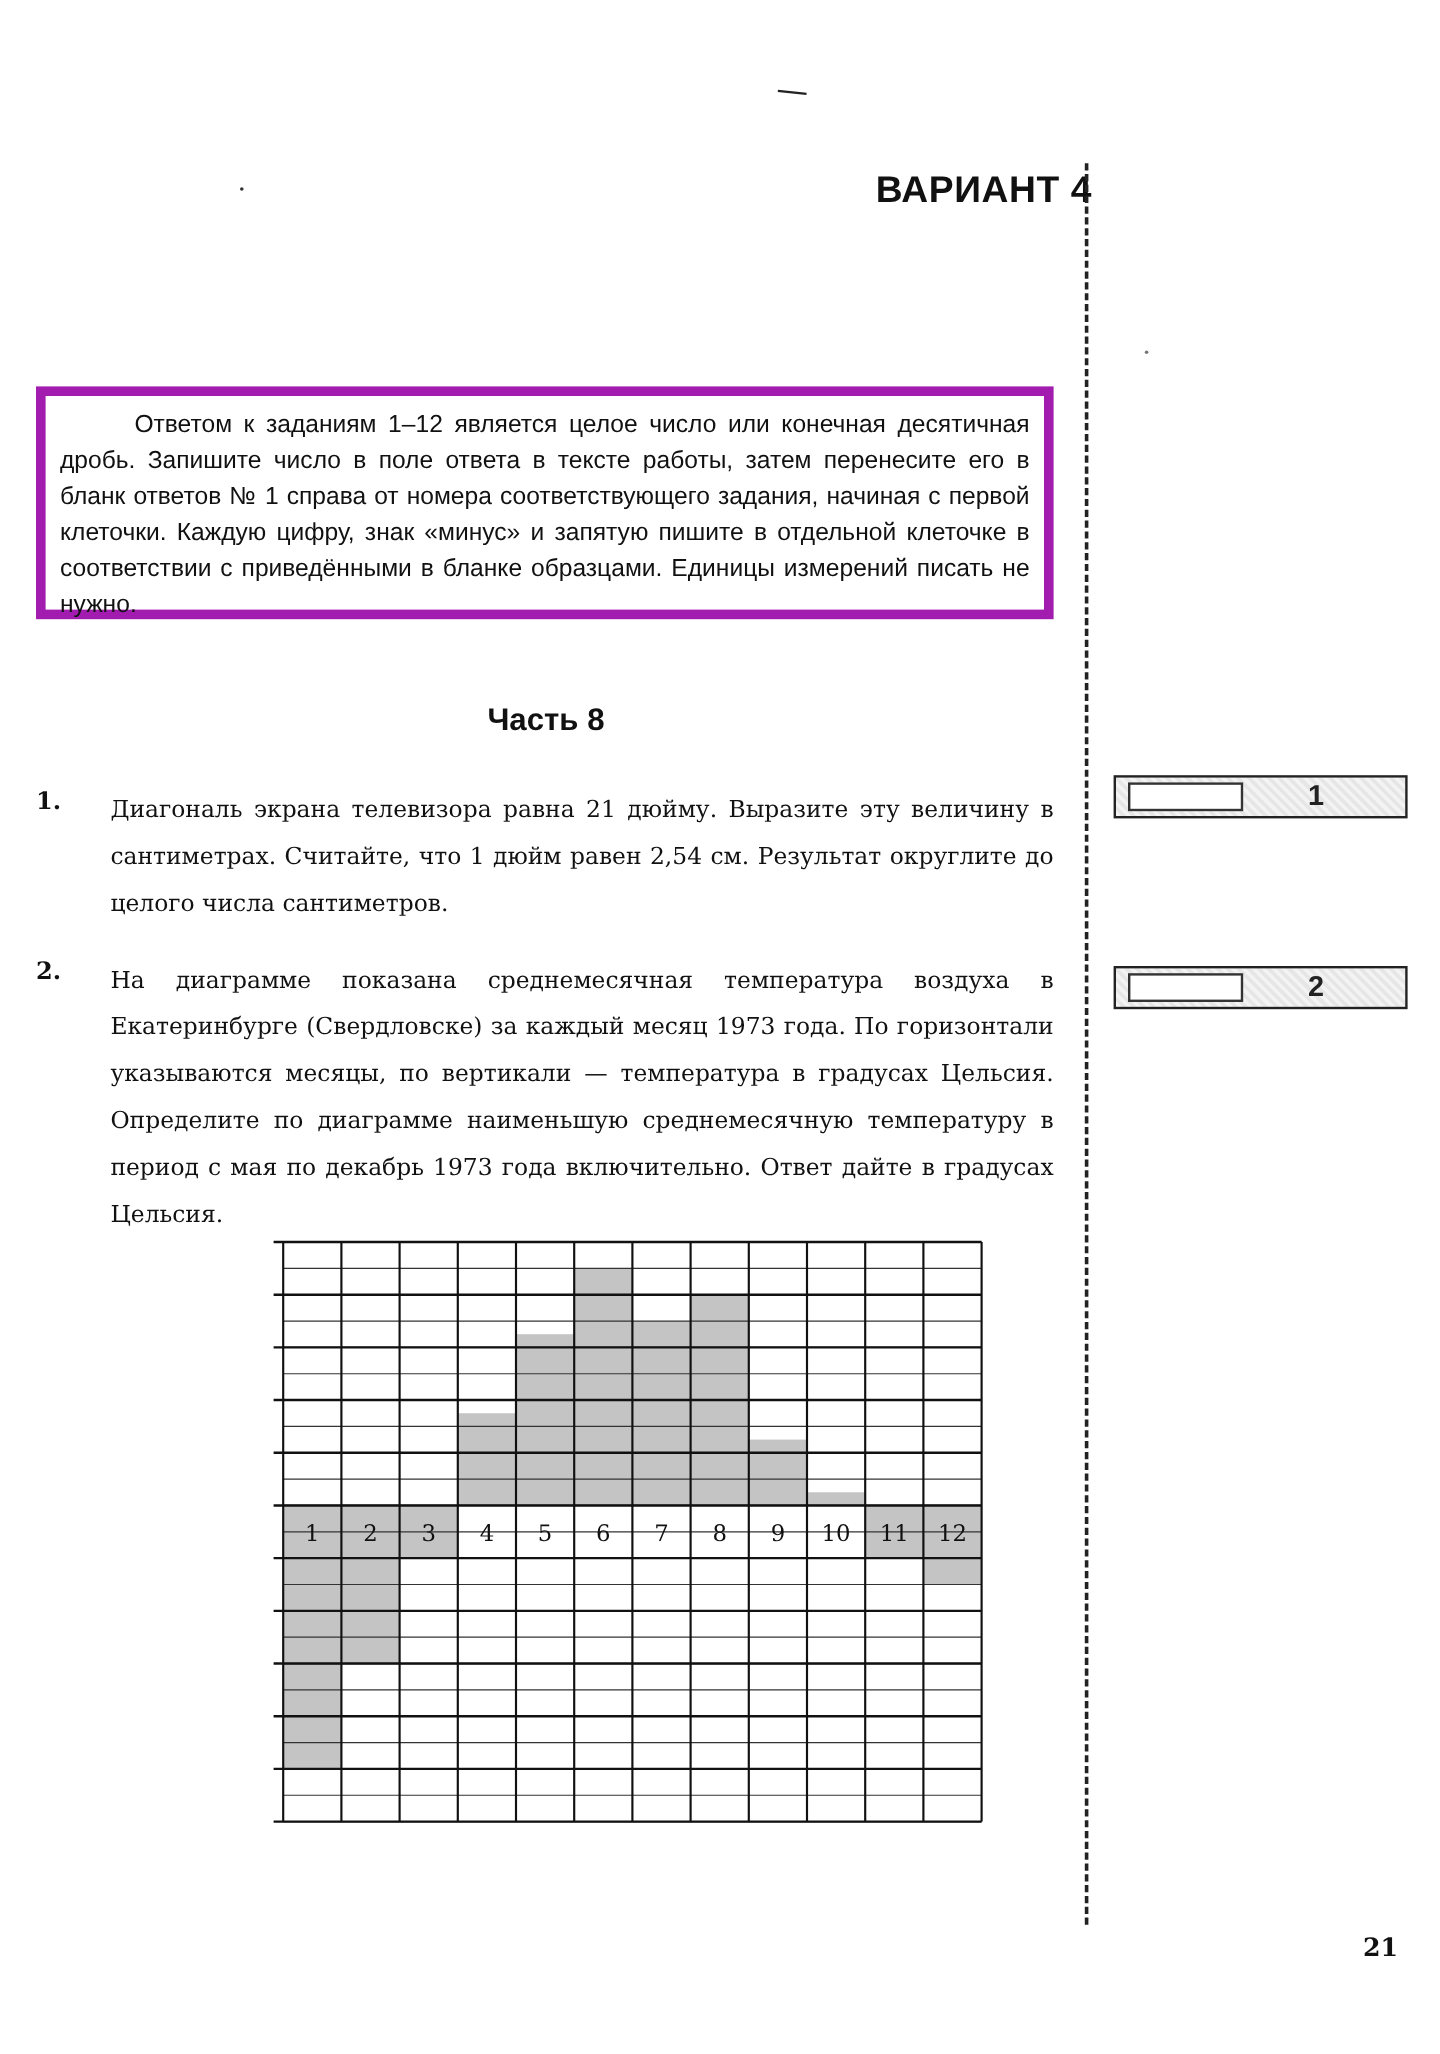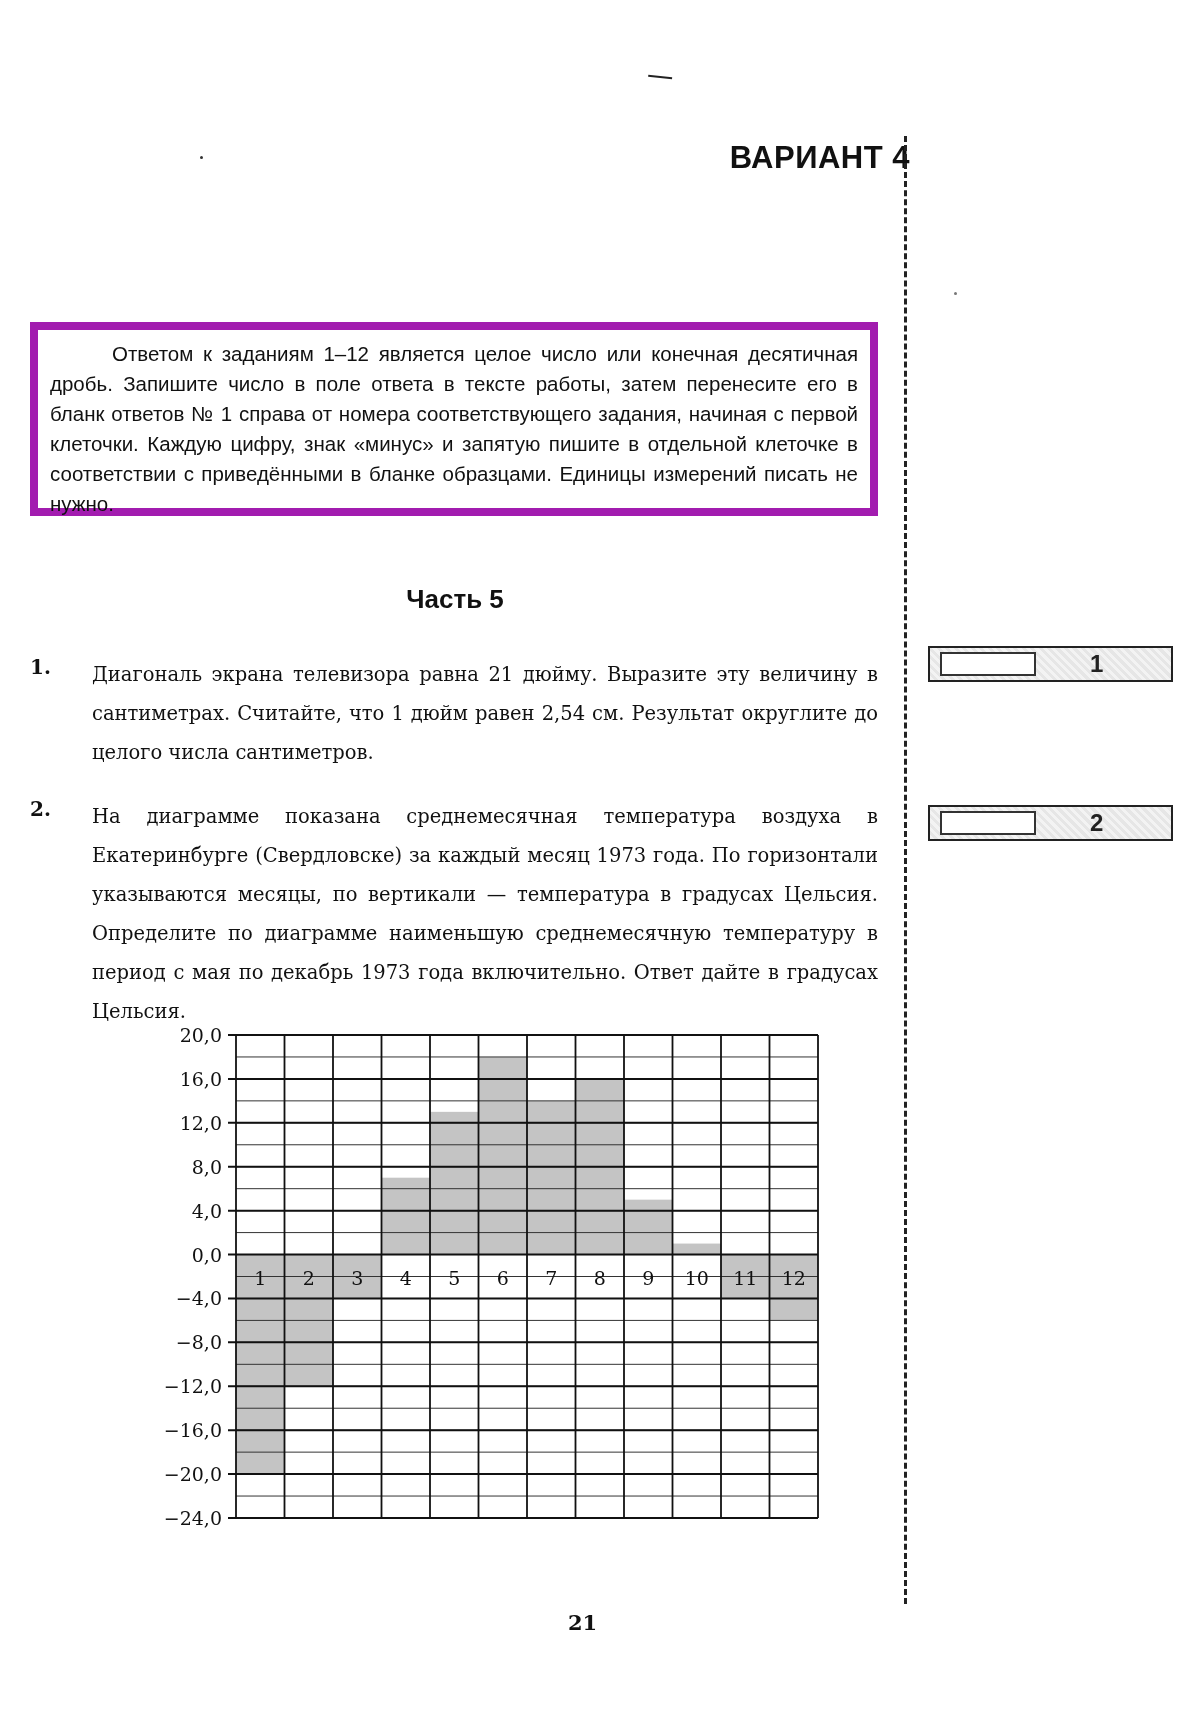--- a/index.html
+++ b/index.html
@@ -25,36 +25,36 @@
 
   .cut-line { left: 904px; top: 136px; width: 0; height: 1468px; border-left: 3px dashed #222; }
 
   .answer-box { left: 928px; width: 245px; height: 36px; border: 2px solid #222; box-sizing: border-box; background: repeating-linear-gradient(45deg, #f3f3f3 0 3px, #e6e6e6 3px 6px); }
   .answer-field { position: absolute; left: 10px; top: 4px; width: 96px; height: 24px; border: 2px solid #333; background: #fff; box-sizing: border-box; }
   .answer-num { position: absolute; left: 160px; top: 2px; font-weight: 700; font-size: 24px; color: #222; }
 
   .chart { left: 150px; top: 1020px; width: 700px; height: 560px; }
   .ytick { position: absolute; right: 0; font-size: 19px; text-align: right; width: 80px; transform: translateY(-50%); }
 
-  .page-num { left: 0; width: 1165px; top: 1610px; text-align: center; font-weight: 700; font-size: 21px; }
+  .page-num { left: 0; width: 1165px; top: 1610px; text-align: right; font-weight: 700; font-size: 21px; }
 </style>
 </head>
 <body>
 
 <div class="abs tilde-mark"></div>
 <div class="abs dot-mark"></div>
 <div class="abs dot-mark2"></div>
 
 <div class="abs title sans">ВАРИАНТ 4</div>
 
 <div class="abs instruction-box sans">
   <p class="instruction-text">Ответом к заданиям 1–12 является целое число или конечная десятичная дробь. Запишите число в поле ответа в тексте работы, затем перенесите его в бланк ответов № 1 справа от номера соответствующего задания, начиная с первой клеточки. Каждую цифру, знак «минус» и запятую пишите в отдельной клеточке в соответствии с приведёнными в бланке образцами. Единицы измерений писать не нужно.</p>
 </div>
 
-<div class="abs part-title sans">Часть 5</div>
+<div class="abs part-title sans">Часть 8</div>
 
 <div class="abs task serif" style="top:655px; height:92px;">
   <span class="task-num">1.</span>
   <p class="task-text">Диагональ экрана телевизора равна 21 дюйму. Выразите эту величину в сантиметрах. Считайте, что 1 дюйм равен 2,54 см. Результат округлите до целого числа сантиметров.</p>
 </div>
 
 <div class="abs task serif" style="top:797px; height:185px;">
   <span class="task-num">2.</span>
   <p class="task-text">На диаграмме показана среднемесячная температура воздуха в Екатеринбурге (Свердловске) за каждый месяц 1973 года. По горизонтали указываются месяцы, по вертикали — температура в градусах Цельсия. Определите по диаграмме наименьшую среднемесячную температуру в период с мая по декабрь 1973 года включительно. Ответ дайте в градусах Цельсия.</p>
 </div>
@@ -65,34 +65,20 @@
   <div class="answer-field"></div>
   <span class="answer-num sans">1</span>
 </div>
 
 <div class="abs answer-box" style="top:805px;">
   <div class="answer-field"></div>
   <span class="answer-num sans">2</span>
 </div>
 
 <div class="abs chart serif" id="chart">
-  <div id="yaxis" style="position:absolute; left:0; top:0; width:72px; height:100%;">
-      <div class="ytick" style="top: 15px;">20,0</div>
-      <div class="ytick" style="top: 58.9091px;">16,0</div>
-      <div class="ytick" style="top: 102.818px;">12,0</div>
-      <div class="ytick" style="top: 146.727px;">8,0</div>
-      <div class="ytick" style="top: 190.636px;">4,0</div>
-      <div class="ytick" style="top: 234.545px;">0,0</div>
-      <div class="ytick" style="top: 278.455px;">−4,0</div>
-      <div class="ytick" style="top: 322.364px;">−8,0</div>
-      <div class="ytick" style="top: 366.273px;">−12,0</div>
-      <div class="ytick" style="top: 410.182px;">−16,0</div>
-      <div class="ytick" style="top: 454.091px;">−20,0</div>
-      <div class="ytick" style="top: 498px;">−24,0</div>
-    </div>
   <svg id="chart-svg" style="position:absolute; left:0; top:0;" width="700" height="560">
       <rect x="86" y="234.54545454545453" width="48.5" height="219.54545454545453" fill="#c4c4c4"></rect>
       <rect x="134.5" y="234.54545454545453" width="48.5" height="131.72727272727278" fill="#c4c4c4"></rect>
       <rect x="183" y="234.54545454545453" width="48.5" height="43.90909090909091" fill="#c4c4c4"></rect>
       <rect x="231.5" y="157.70454545454547" width="48.5" height="76.84090909090907" fill="#c4c4c4"></rect>
       <rect x="280" y="91.8409090909091" width="48.5" height="142.70454545454544" fill="#c4c4c4"></rect>
       <rect x="328.5" y="36.95454545454545" width="48.5" height="197.59090909090907" fill="#c4c4c4"></rect>
       <rect x="377" y="80.86363636363636" width="48.5" height="153.6818181818182" fill="#c4c4c4"></rect>
       <rect x="425.5" y="58.909090909090914" width="48.5" height="175.63636363636363" fill="#c4c4c4"></rect>
       <rect x="474" y="179.6590909090909" width="48.5" height="54.886363636363626" fill="#c4c4c4"></rect>

